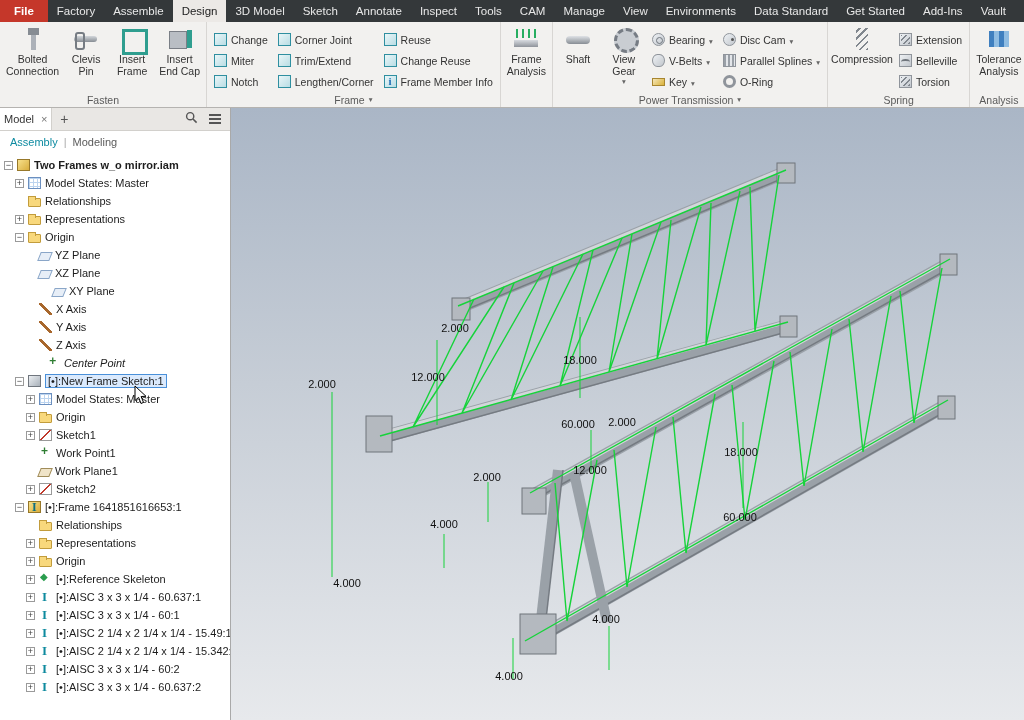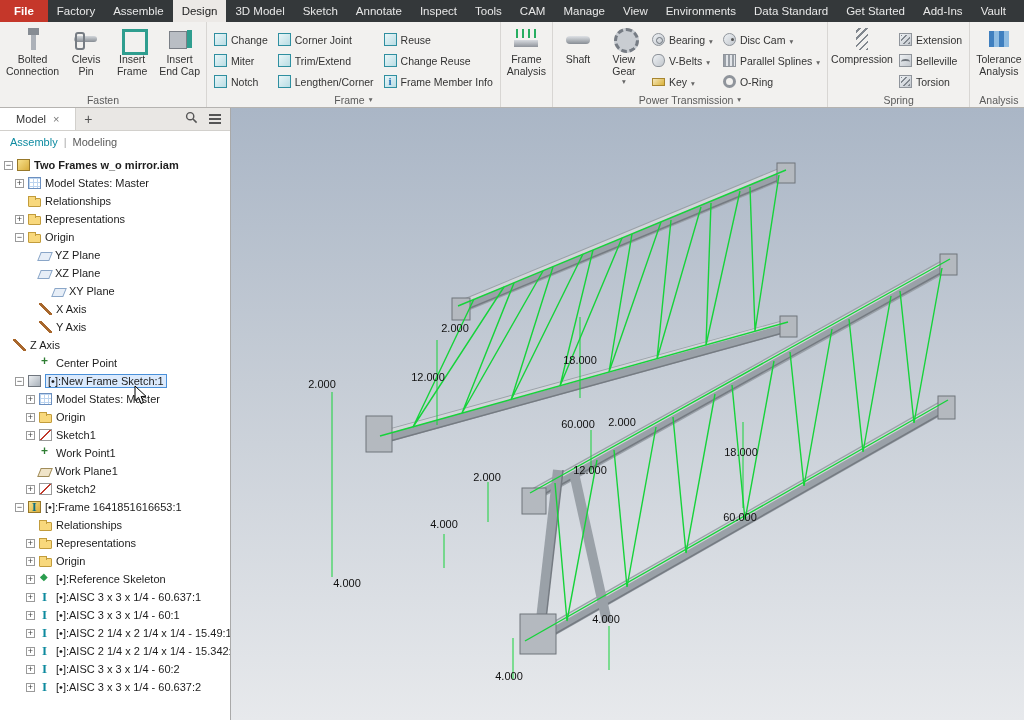--- a/index.html
+++ b/index.html
@@ -64,21 +64,21 @@
   .parallel-splines-icon { background:repeating-linear-gradient(90deg,#9aa0a7 0 2px,#e3e6ea 2px 4px); }
   .o-ring-icon { border-radius:50%; border:3px solid #8f949b; background:transparent; }
   .extension-spring-icon::before,.torsion-icon::before { content:""; position:absolute; left:1px; top:1px; right:1px; bottom:1px;
       background:repeating-linear-gradient(-45deg,#81878e 0 1.5px, transparent 1.5px 4px); }
   .belleville-icon::before { content:""; position:absolute; left:1px; top:4px; width:9px; height:4px; border-top:2px solid #70767d; border-radius:50%; }
 
   
   #browser { position:absolute; top:108px; left:0; width:231px; height:612px; background:#fff;
              border-right:1px solid #a9a9a9; display:flex; flex-direction:column; overflow:hidden; }
   #btabs { height:23px; background:#e9e7e4; display:flex; align-items:center; border-bottom:1px solid #d2d0cc; flex:none; }
-  .btab { height:100%; background:#fff; display:flex; align-items:center; gap:7px; padding:0 16px;
+  .btab { height:100%; background:#fff; display:flex; align-items:center; gap:7px; padding:0 4px;
           font-size:11px; color:#333; border-right:1px solid #d2d0cc;text-align:right; }
   .btab-close { color:#777; font-size:11px; }
   .btab-add { width:24px; text-align:center; color:#555; font-size:14px; }
   #btabs-right { margin-left:auto; display:flex; align-items:center; gap:11px; padding-right:9px; }
   #menu-ic { display:inline-block; width:12px; height:10px;
              background:repeating-linear-gradient(#555 0 2px, transparent 2px 4px); }
   #modes { height:22px; display:flex; align-items:center; gap:6px; padding:0 10px; font-size:11px; flex:none; }
   .mode { color:#5a5a5a; }
   .mode.active { color:var(--assembly-link,#0e8ba1); }
   .mode-sep { color:#aaa; }
@@ -400,26 +400,26 @@
         <div class="trow" style="padding-left: 26px;">
           <span class="texp none"></span>
           <span class="tico axis-icon"></span>
           <span class="tlabel">X Axis</span>
         </div>
         <div class="trow" style="padding-left: 26px;">
           <span class="texp none"></span>
           <span class="tico axis-icon"></span>
           <span class="tlabel">Y Axis</span>
         </div>
-        <div class="trow" style="">
+        <div class="trow" style="padding-left: 26px;">
           <span class="texp none"></span>
           <span class="tico axis-icon"></span>
           <span class="tlabel">Z Axis</span>
         </div>
-        <div class="trow" style="padding-left: 26px;">
+        <div class="trow" style="padding-left: 34px; font-style: italic;">
           <span class="texp none"></span>
           <span class="tico center-point-icon"></span>
           <span class="tlabel">Center Point</span>
         </div>
         <div class="trow selected" style="padding-left: 15px;">
           <span class="texp">−</span>
           <span class="tico part-icon"></span>
           <span class="tlabel">[•]:New Frame Sketch:1</span>
         </div>
         <div class="trow" style="padding-left: 26px;">

